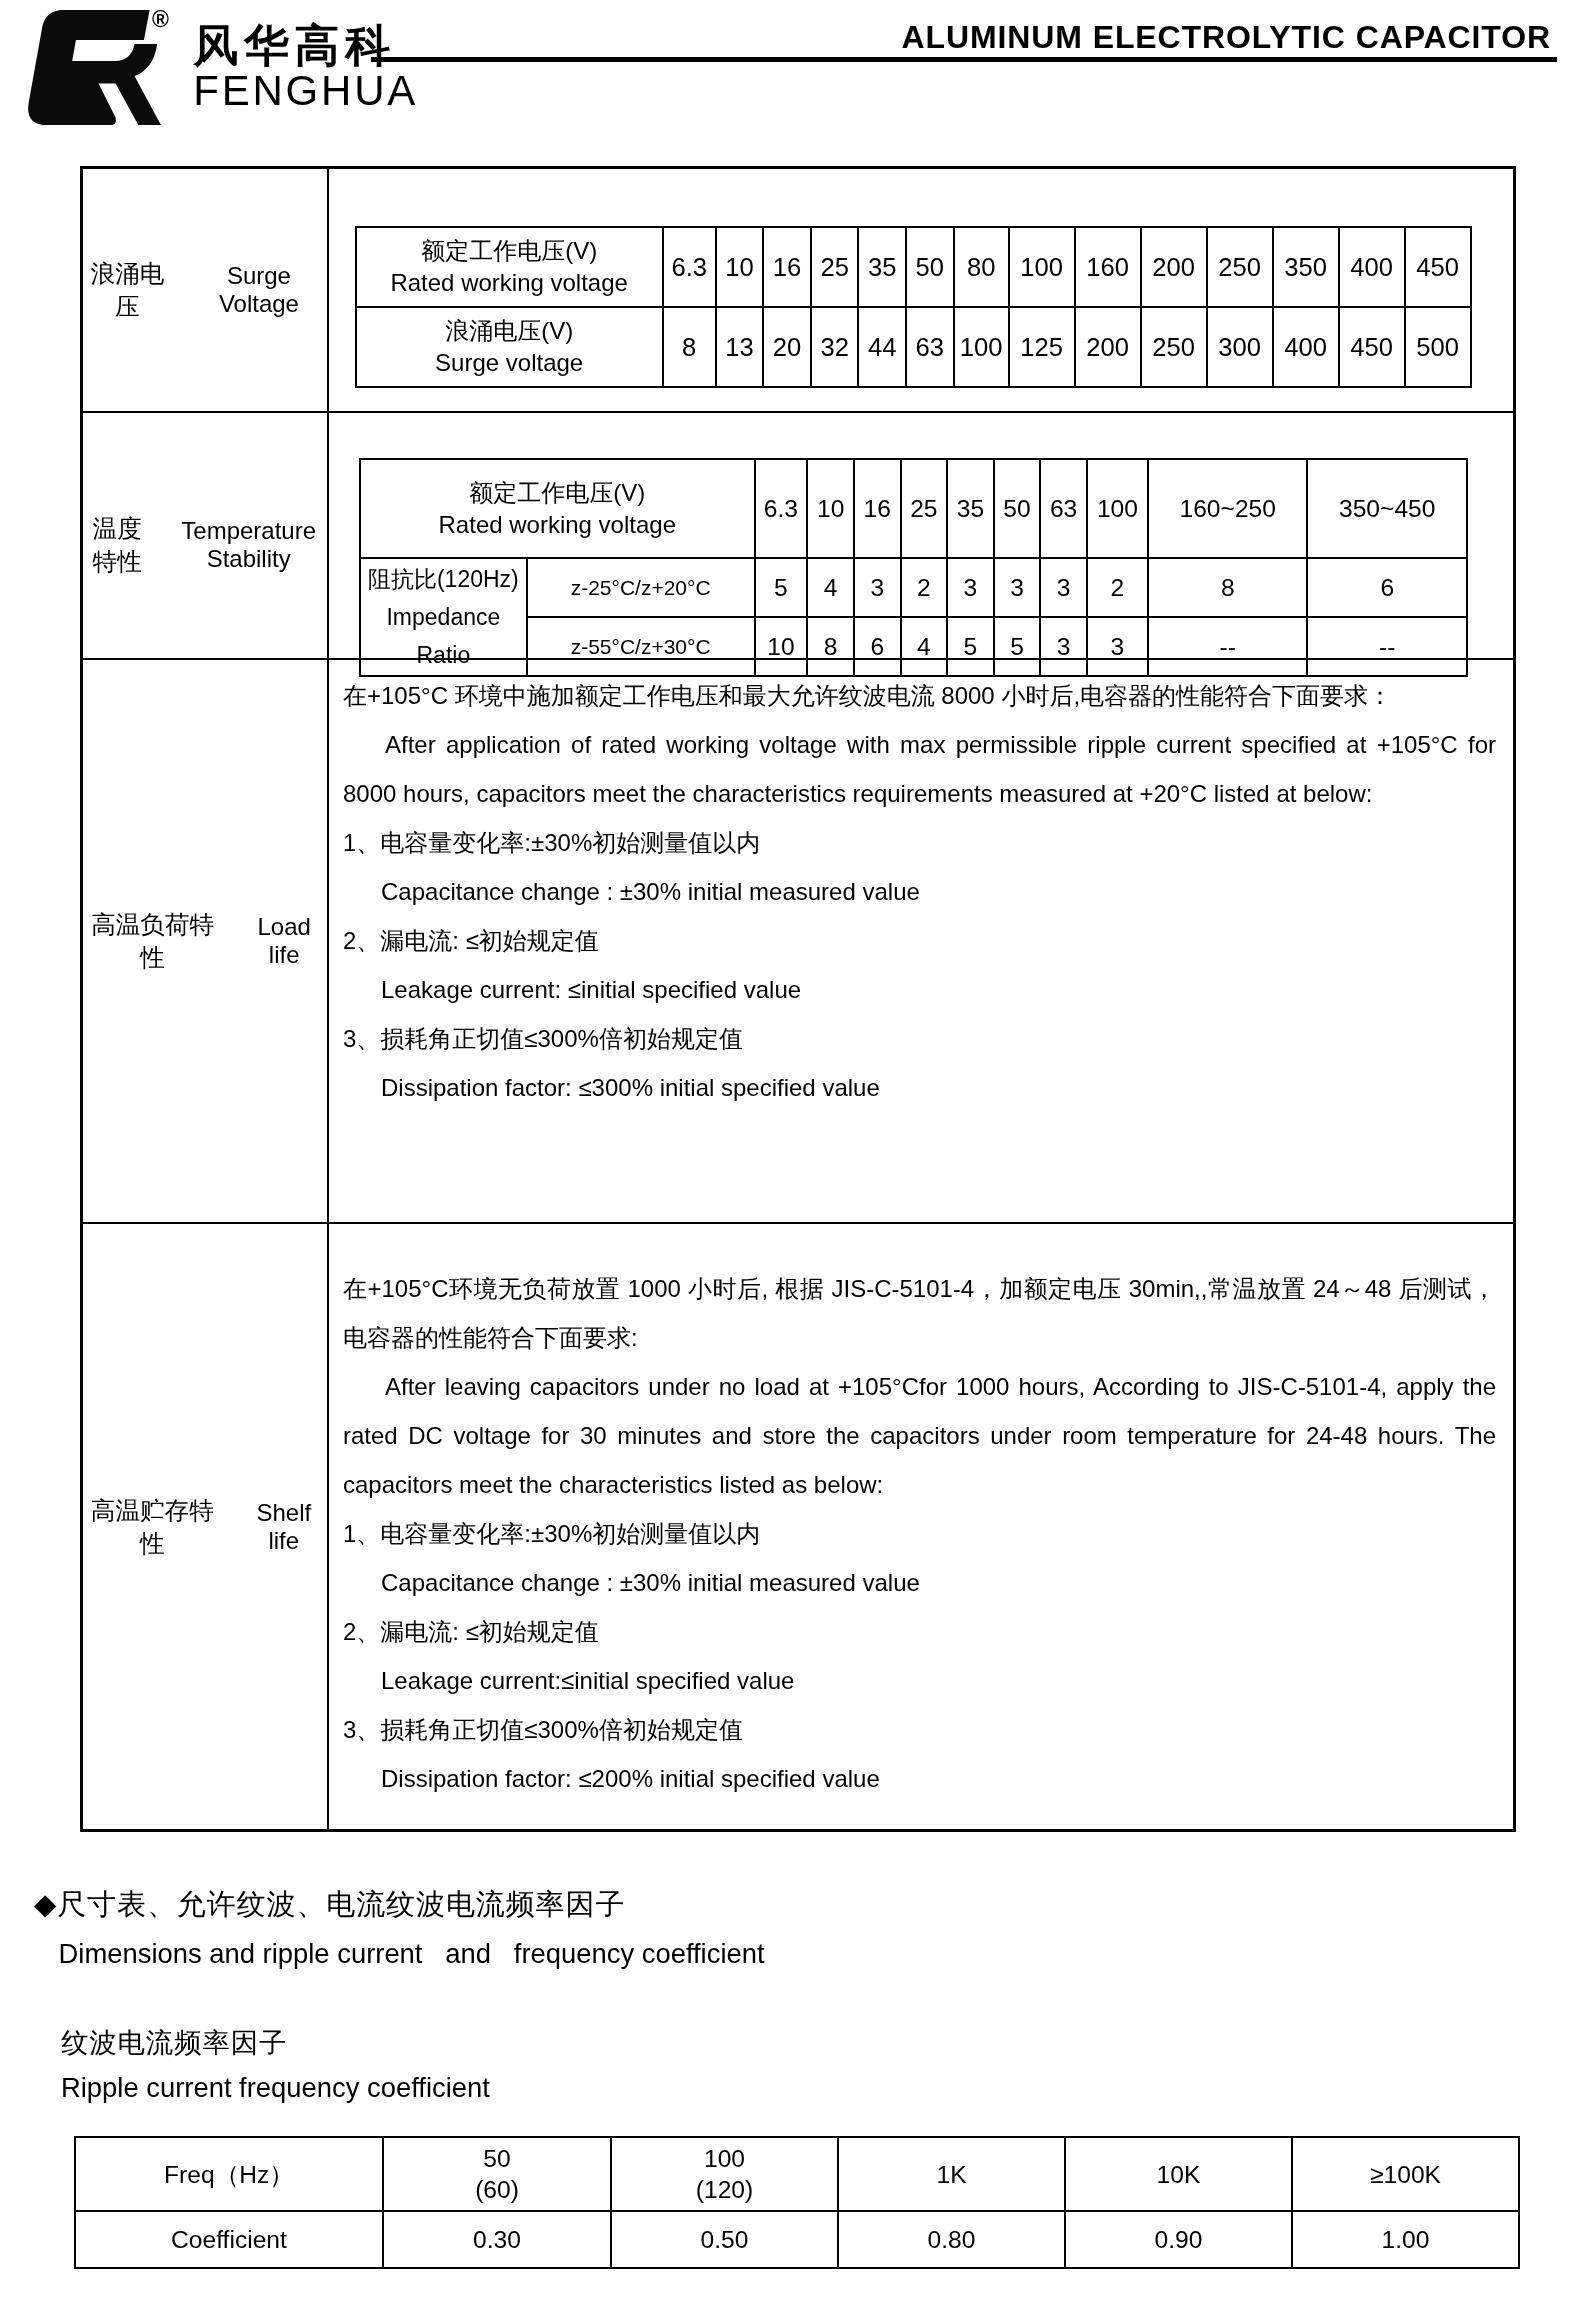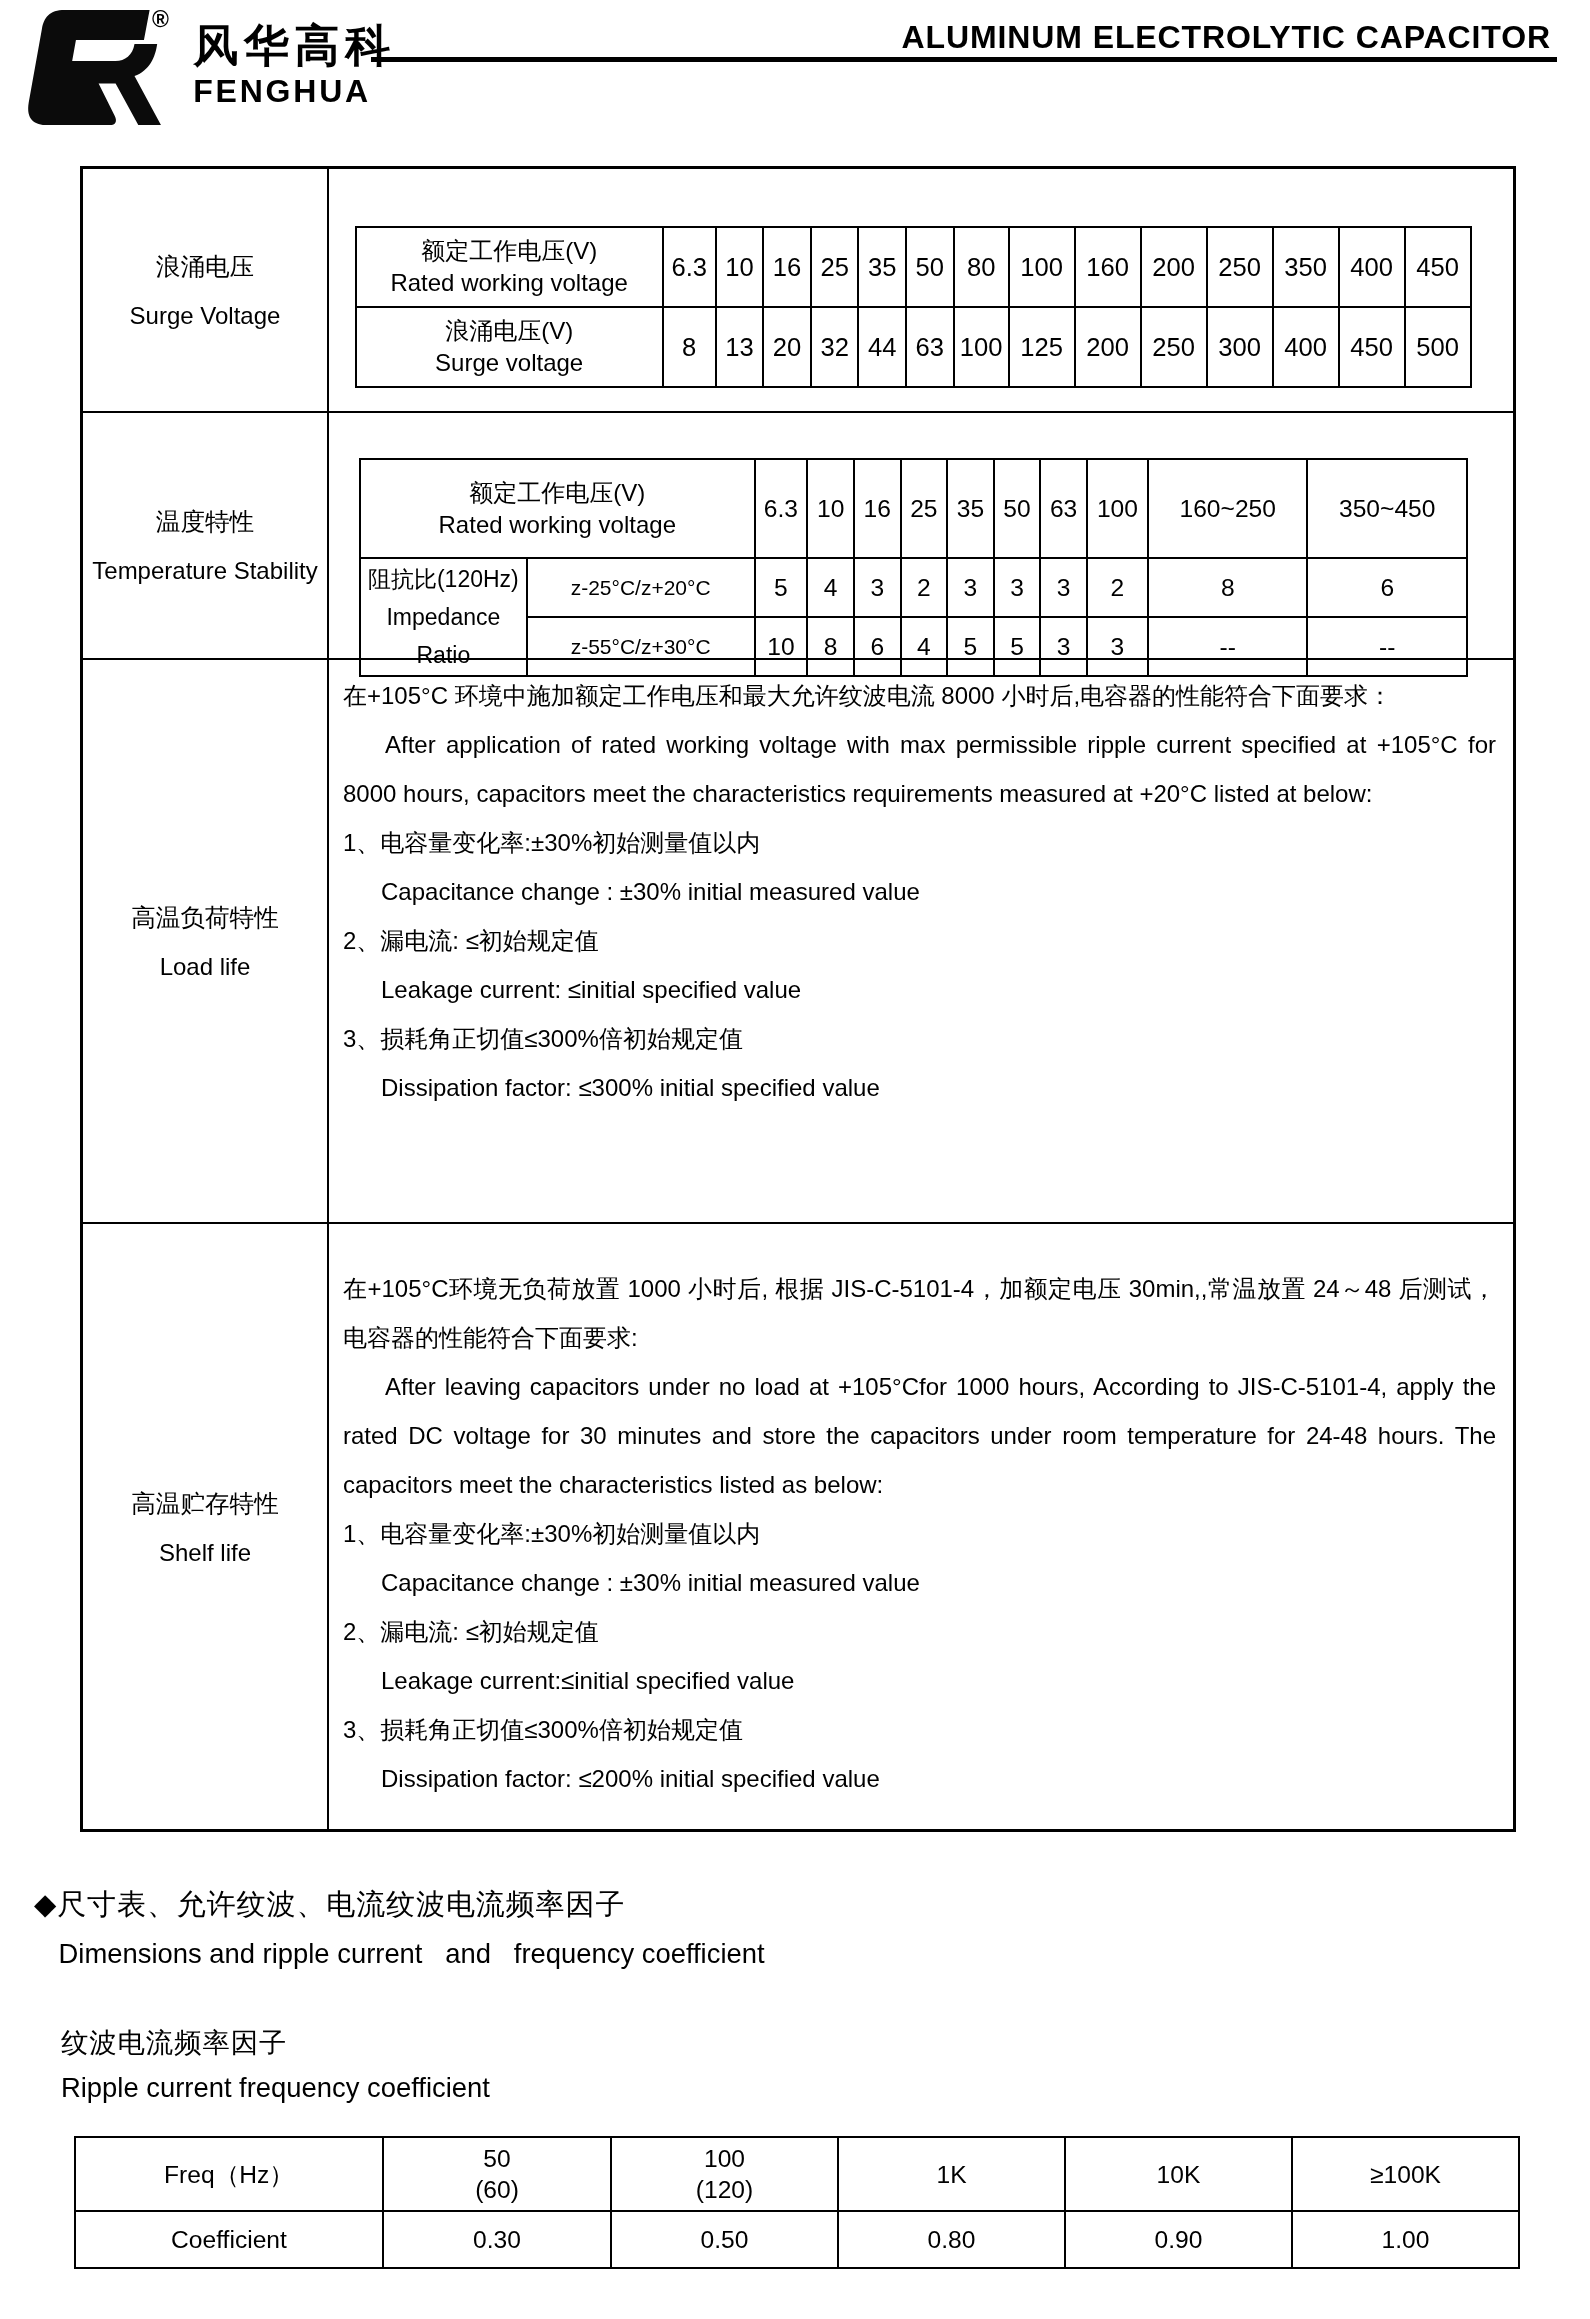--- a/index.html
+++ b/index.html
@@ -9,38 +9,38 @@
     color:#000;-webkit-font-smoothing:antialiased;
   }
   .page{position:absolute;inset:0;}
 
   
   .logo{position:absolute;left:21px;top:7.6px;display:flex;align-items:flex-start;}
   .logo-mark{position:relative;width:159px;height:119px;}
   .reg{position:absolute;left:131px;top:-1.9px;font-size:23px;font-weight:bold;}
   .brand{margin-left:13.2px;padding-top:13.2px;}
   .brand-cn{font-size:45px;font-weight:bold;letter-spacing:5.7px;line-height:49px;}
-  .brand-en{font-size:32px;font-weight:bold;letter-spacing:2.8px;line-height:42px;}
+  .brand-en{font-size:42px;font-weight:normal;letter-spacing:2.8px;line-height:42px;}
   .doc-title{
     position:absolute;right:40px;top:19px;font-size:32px;font-weight:bold;
     letter-spacing:0.9px;white-space:nowrap;
   }
   .header-rule{position:absolute;left:371px;top:57px;width:1186px;height:4.7px;background:#000;}
 
   
   .spec-table{
     position:absolute;left:80px;top:166px;width:1436px;height:1666px;
     border:3.8px solid #000;box-sizing:border-box;
     display:grid;grid-template-rows:242px 247px 564px auto;
   }
   .spec-row{display:grid;grid-template-columns:246px 1fr;border-top:2.8px solid #000;min-height:0;}
   .spec-row:first-child{border-top:none;}
   .row-label{
-    border-right:2.8px solid #000;display:flex;flex-direction:column;
-    justify-content:center;align-items:center;gap:19px;
+    border-right:2.8px solid #000;display:flex;flex-direction:row;
+    justify-content:center;align-items:center;gap:19px;text-align:center;
   }
   .row-label .cn{font-size:24.6px;}
   .row-label .en{font-size:24px;}
   .row-content{min-width:0;}
 
   table{border-collapse:collapse;margin-top:28px;}
   td{border:2.8px solid #000;text-align:center;vertical-align:middle;}
 
   
   .surge-wrap{padding:29px 0 0 25.6px;}

